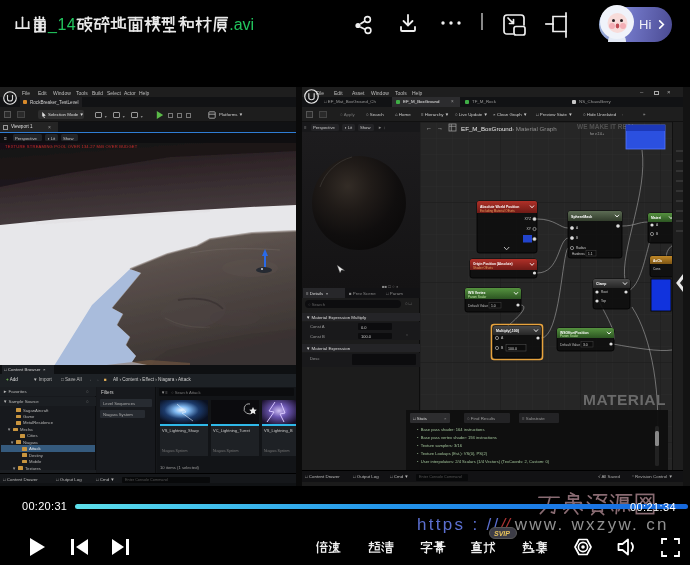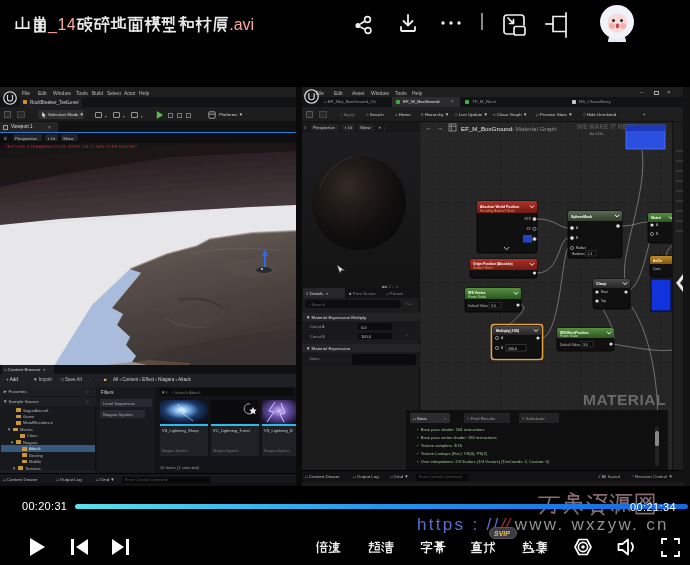--- a/index.html
+++ b/index.html
@@ -2,21 +2,21 @@
 <html><head><meta charset="utf-8">
 <style>
 html,body{margin:0;padding:0;background:#000;width:690px;height:565px;overflow:hidden}
 *{box-sizing:border-box}
 body{font-family:"Liberation Sans",sans-serif;position:relative}
 .a{position:absolute}
 .t{position:absolute;white-space:nowrap}
 svg{display:block}
 </style></head><body>
 <div class="a" style="left:0;top:0;width:690px;height:87px;background:#000">
-    <div class="t" style="left:14px;top:16px;height:18px;color:#fca5a5;font-size:17px"><svg width="17" height="17" viewBox="0 0 100 100" style="display:inline-block;vertical-align:top" stroke="#e8e8e8" stroke-width="10" stroke-linecap="round">
+    <div class="t" style="left:14px;top:16px;height:18px;color:#22c55e;font-size:17px"><svg width="17" height="17" viewBox="0 0 100 100" style="display:inline-block;vertical-align:top" stroke="#e8e8e8" stroke-width="10" stroke-linecap="round">
         <path d="M50 8 L50 72"></path>
         <path d="M14 34 L14 72"></path>
         <path d="M14 72 L86 72"></path>
         <path d="M86 34 L86 72"></path>
         <path d="M14 72 L86 72"></path>
       </svg><svg width="17" height="17" viewBox="0 0 100 100" style="display:inline-block;vertical-align:top" stroke="#e8e8e8" stroke-width="10" stroke-linecap="round">
         <path d="M50 2 L50 20"></path>
         <path d="M28 8 L28 22"></path>
         <path d="M72 8 L72 22"></path>
         <path d="M20 22 L80 22"></path>
@@ -132,20 +132,26 @@
     <svg class="a" style="left:503px;top:13px" width="26" height="25" viewBox="0 0 26 25" fill="none" stroke="#efefef" stroke-width="1.7" stroke-linecap="round">
 <path d="M10 21 L4 21 Q1 21 1 18 L1 5 Q1 2 4 2 L18 2 Q21 2 21 5 L21 12"></path>
 <path d="M5 5 L10.5 10.5 M10.5 10.5 L10.5 6.5 M10.5 10.5 L6.5 10.5"></path>
 <rect x="11" y="13.5" width="11" height="8.5" rx="2" fill="#000"></rect>
 </svg>
     <svg class="a" style="left:545px;top:12px" width="23" height="26" viewBox="0 0 23 26" fill="none" stroke="#efefef" stroke-width="1.7" stroke-linecap="square">
 <path d="M21 1 L21 25"></path>
 <path d="M21 4.5 L8 4.5 L8 19.5 L21 19.5"></path>
 <path d="M8 12 L1 12"></path>
 </svg>
+    <div class="a" style="left:599px;top:7px;width:73px;height:35px;border-radius:18px;background:linear-gradient(100deg,#a4bade 0%,#6f74c4 45%,#4a4a92 100%)">
+<div class="a" style="left:40px;top:10px;color:#f0f0f8;font-size:13px">Hi</div>
+<svg class="a" style="left:57px;top:12px" width="11" height="11" viewBox="0 0 12 12" fill="none" stroke="#fff" stroke-width="1.8" stroke-linecap="round">
+        <path d="M4 2 L8 6 L4 10"></path>
+      </svg>
+</div>
     <svg class="a" style="left:598px;top:2px" width="40" height="41" viewBox="0 0 40 41">
 <defs>
         <clipPath id="avclip">
           <rect x="0" y="0" width="40" height="40" rx="0"></rect>
         </clipPath>
       </defs>
 <g clip-path="url(#avclip)">
 <ellipse cx="19" cy="39" rx="9" ry="8" fill="#e4eaf6"></ellipse>
 </g>
 <circle cx="19" cy="20" r="17" fill="#f0f3fa"></circle>

